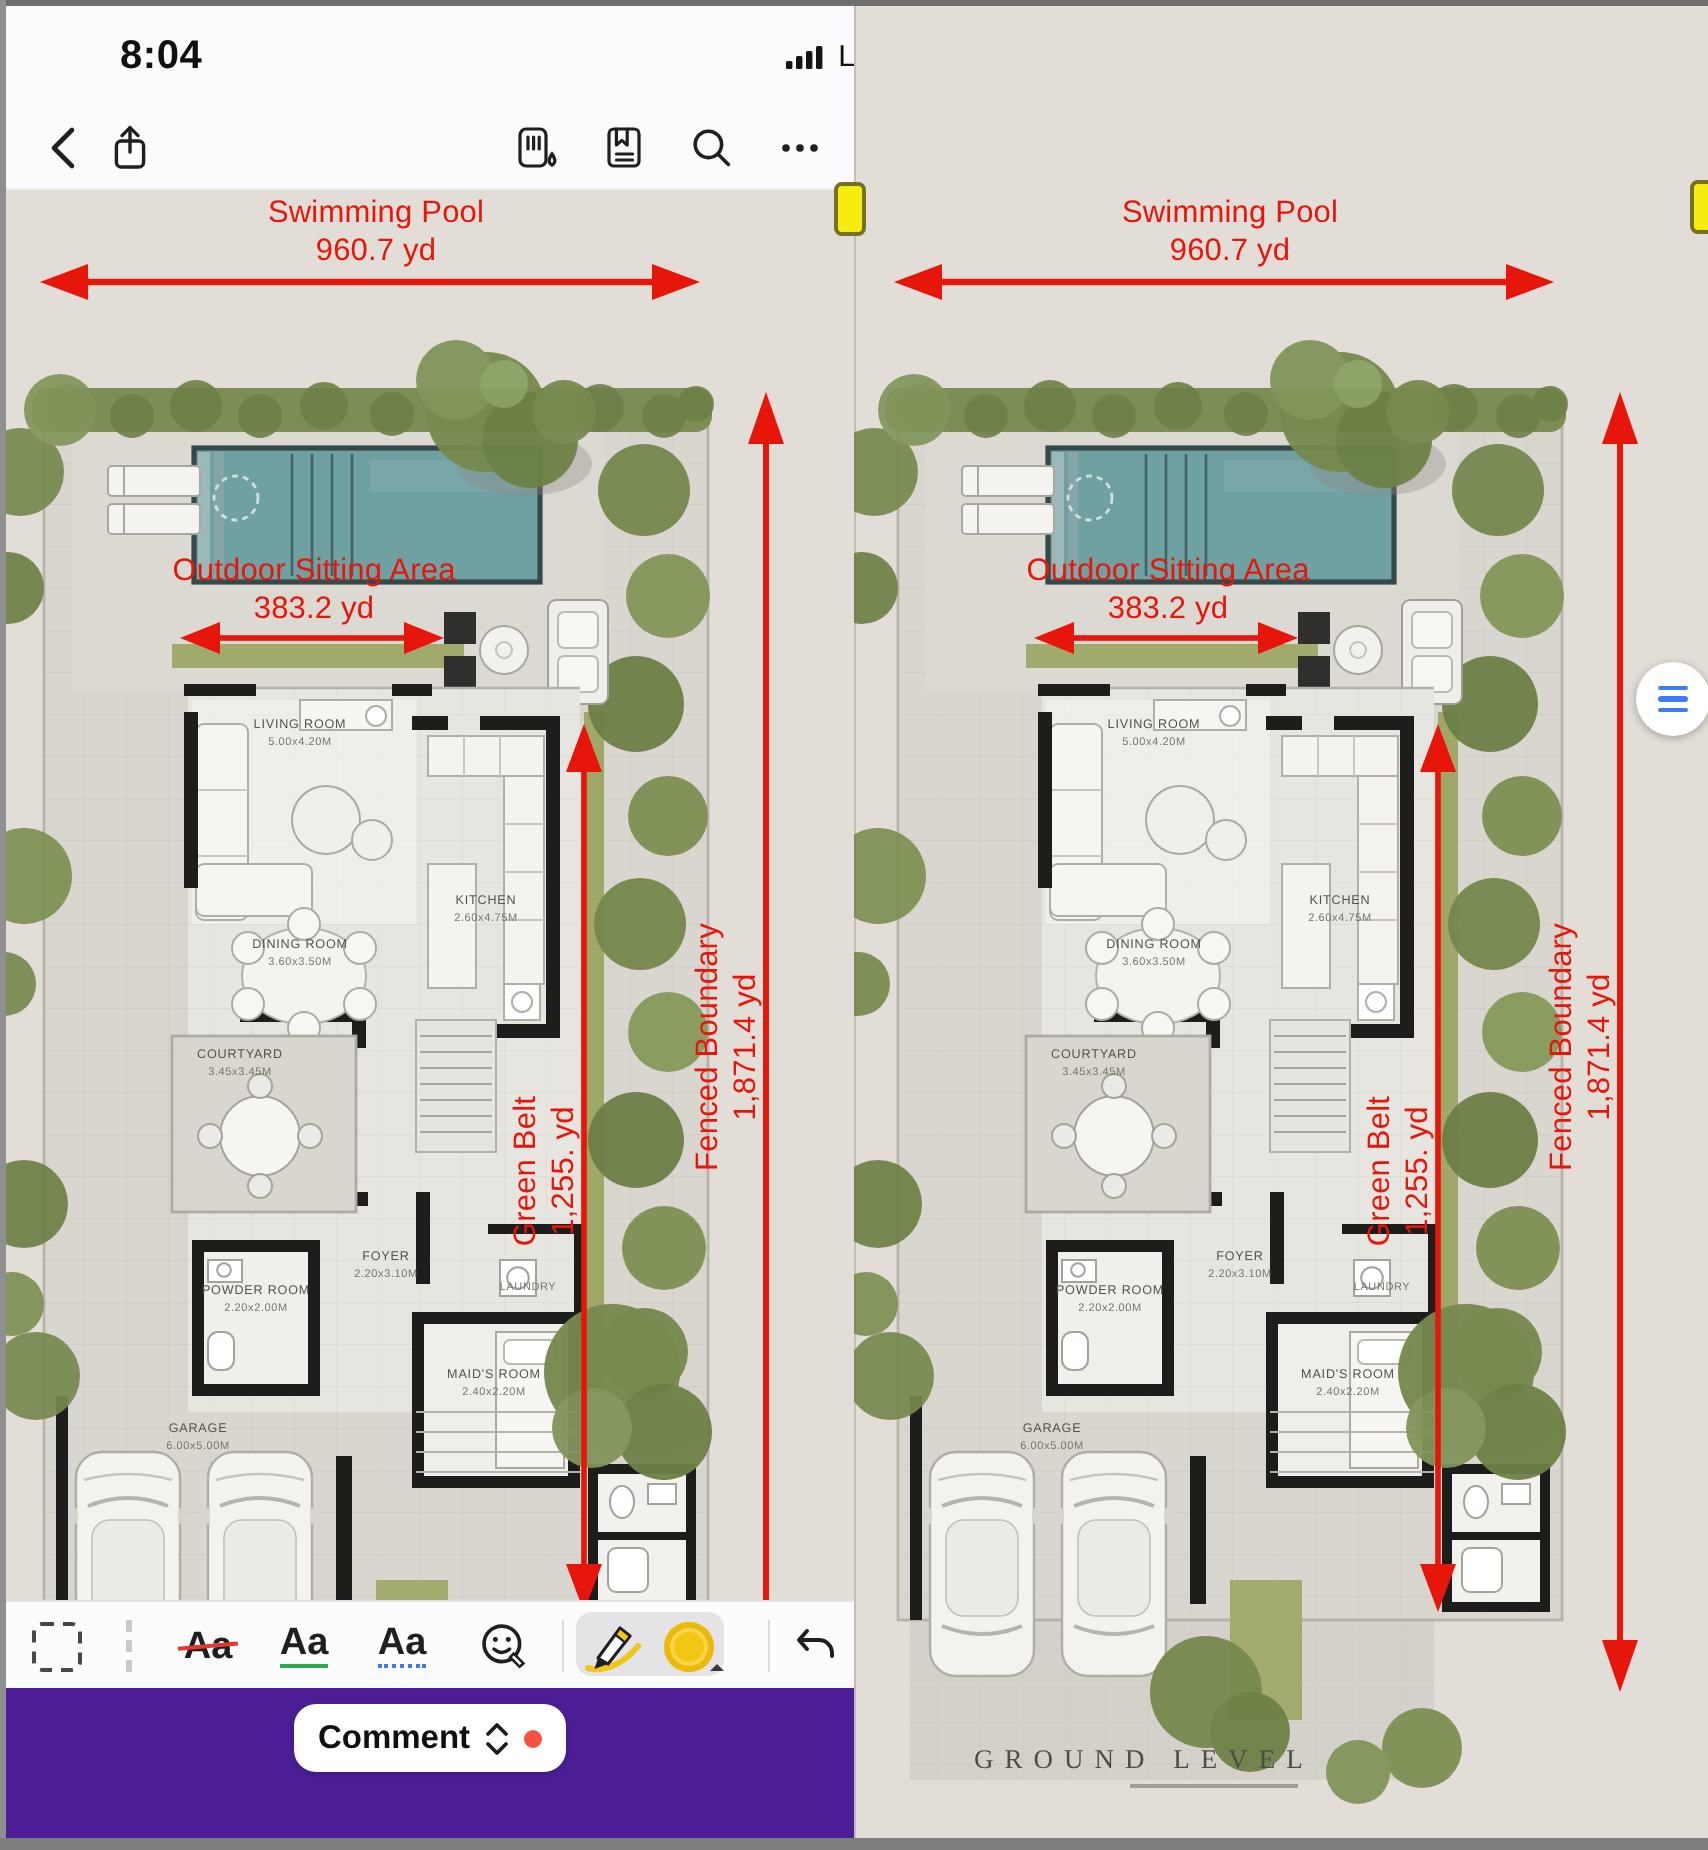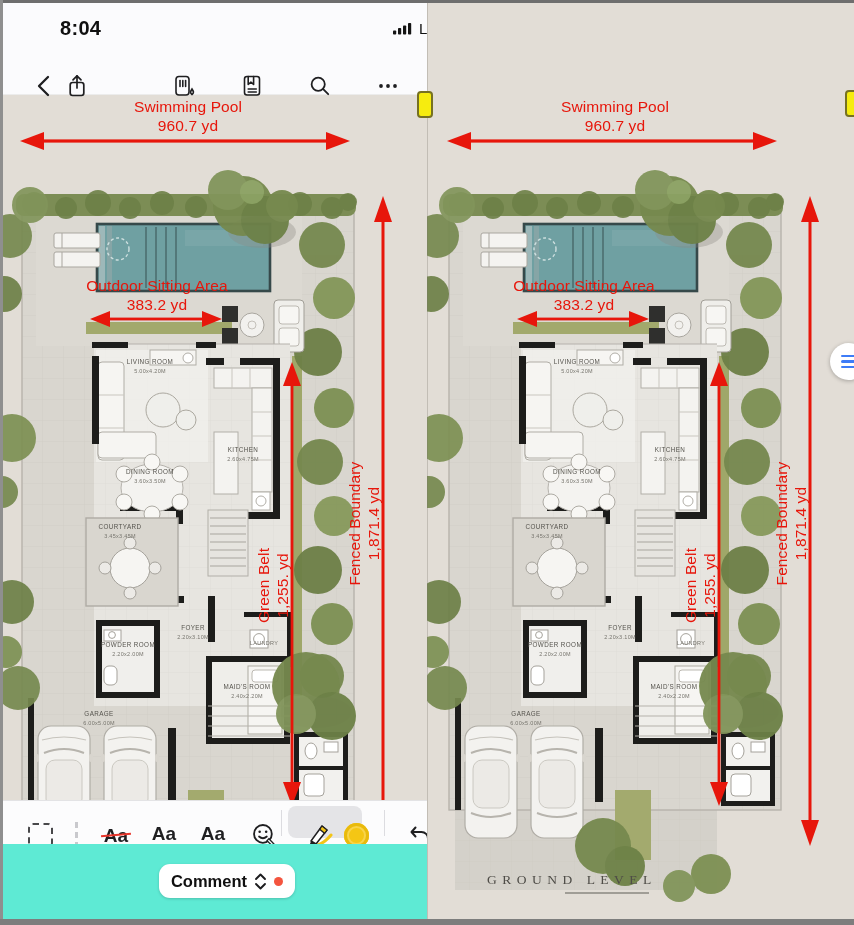--- a/index.html
+++ b/index.html
@@ -1,21 +1,21 @@
 <!DOCTYPE html>
 <html><head>
 <meta charset="utf-8">
 <style>
   html,body{margin:0;padding:0;background:#222;font-family:"Liberation Sans",sans-serif;}
   .screen{position:relative;width:854px;height:925px;background:#e2ddd6;overflow:hidden;}
   .pane{position:absolute;top:0;width:427px;height:925px;overflow:hidden;background:#e2ddd6;}
   .pane-left{left:0;}
   .pane-right{left:427px;}
   .plan-svg{position:absolute;left:0;top:0;}
-  button{border:none;background:none;padding:0;margin:12px;cursor:pointer;font-family:inherit;}
+  button{border:none;background:none;padding:0;margin:0;cursor:pointer;font-family:inherit;}
 
   
   .anno{position:absolute;color:#e7160b;font-size:15.5px;line-height:18.5px;font-weight:500;
         text-align:center;letter-spacing:.1px;z-index:5;}
   .anno-pool{left:38px;top:98px;width:300px;}
   .anno-sitting{left:17px;top:277px;width:280px;}
   .anno-gb{left:198px;top:567px;width:150px;transform:rotate(-90deg);}
   .anno-fb{left:269px;top:505px;width:190px;transform:rotate(-90deg);}
 
   
@@ -45,21 +45,21 @@
   .aa{font-size:19px;font-weight:600;color:#1f1f21;position:relative;line-height:1;}
   .aa .strike{position:absolute;left:-3px;right:-3px;top:8px;height:2.2px;background:#e8352b;transform:rotate(-5deg);}
   .aa-u{border-bottom:2.5px solid #2ea84f;padding-bottom:1px;}
   .aa-d{border-bottom:2.5px dotted #3b79f6;padding-bottom:1px;}
   .swatch{position:relative;width:25px;height:25px;border-radius:50%;background:#f4c614;
           box-shadow:inset 0 0 0 3px #e9ba0c, inset 0 0 0 5px #f8d44b;}
   .swatch .corner{position:absolute;right:-4px;bottom:-2px;width:0;height:0;
                   border-left:5px solid transparent;border-top:5px solid #3a3a3c;transform:rotate(-45deg);}
 
   
-  .comment-area{position:absolute;left:0;top:844px;width:427px;height:75px;background:#5eead4;z-index:10;}
+  .comment-area{position:absolute;left:0;top:844px;width:427px;height:75px;background:#4c1d95;z-index:10;}
   .comment-pill{position:absolute;left:147px;top:8px;width:136px;height:34px;border-radius:11px;background:#ffffff;
                 box-shadow:0 1px 3px rgba(0,0,0,.18);display:flex;align-items:center;justify-content:center;gap:6px;}
   .comment-label{font-size:16.5px;font-weight:600;color:#101010;}
   .comment-dot{width:9px;height:9px;border-radius:50%;background:#f4543e;}
 
   
   .ground-level{position:absolute;left:60px;top:872px;width:240px;text-align:left;z-index:6;}
   .gl-text{font-family:"Liberation Serif",serif;font-size:13.5px;letter-spacing:5.5px;color:#4e4c47;}
   .gl-rule{width:84px;height:2px;background:#a09d96;margin:4px auto 0;}
   .fab{position:absolute;left:391px;top:331px;width:37px;height:37px;border-radius:50%;background:#fff;

